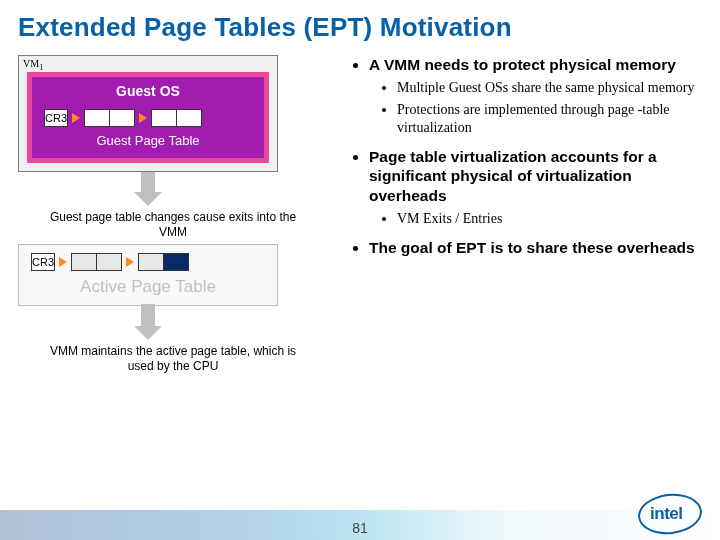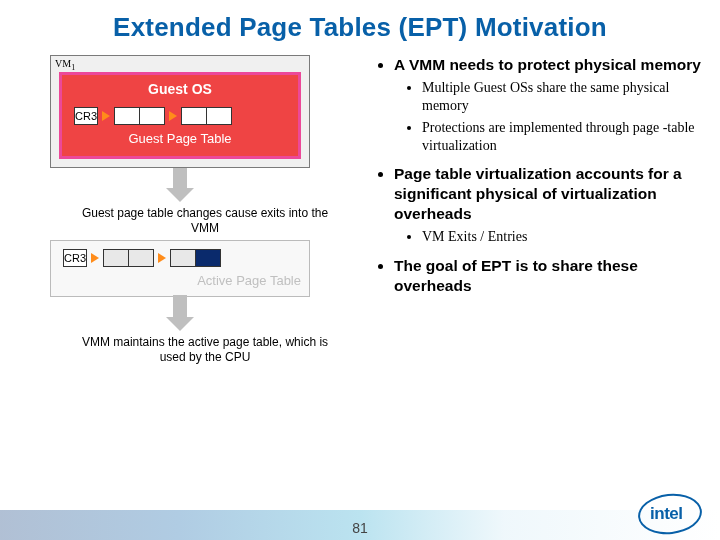--- a/index.html
+++ b/index.html
@@ -1,50 +1,50 @@
 <!DOCTYPE html>
 <html><head>
 <meta charset="utf-8">
 <style>
   * { margin: 0; padding: 0; box-sizing: border-box; }
   body { width: 720px; height: 540px; font-family: Verdana, Arial, sans-serif; background: #fff; position: relative; overflow: hidden; }
 
-  .title { color: #0860a8; font-size: 26px; font-weight: bold; padding: 12px 18px 8px 18px; letter-spacing: 0.2px; text-align: center; }
+  .title { color: #0860a8; font-size: 26px; font-weight: bold; padding: 12px 18px 8px 18px; letter-spacing: 0.2px; }
 
-  .content { display: flex; padding: 4px 18px 0 18px; gap: 12px; margin-left: 32px; }
+  .content { display: flex; padding: 4px 18px 0 18px; gap: 19px; }
 
   .left-col { width: 310px; flex-shrink: 0; }
   .right-col { flex: 1; font-size: 15.5px; line-height: 1.28; }
 
   
   .vm-outer { border: 1px solid #7a7a7a; background: #f0f0f0; width: 260px; padding: 0; position: relative; }
   .vm-label { position: absolute; top: 2px; left: 4px; font-size: 10px; font-family: "Times New Roman", serif; }
   .vm-label sub { font-size: 8px; }
-  .vm-inner { margin: 16px 8px 8px 8px; background: #ef4444; border: 3px solid #ec4899; padding: 6px 8px 10px 8px; }
+  .vm-inner { margin: 16px 8px 8px 8px; background: #a21caf; border: 5px solid #ec4899; padding: 6px 8px 10px 8px; }
   .guest-os { color: #fff; font-weight: bold; font-size: 14px; text-align: center; margin-bottom: 10px; }
   .pt-row { display: flex; align-items: center; gap: 4px; justify-content: flex-start; padding-left: 4px; }
   .cr3 { background: #fff; font-size: 11px; padding: 2px 0; border: 1px solid #333; }
   .arrow { width: 0; height: 0; border-top: 5px solid transparent; border-bottom: 5px solid transparent; border-left: 8px solid #ff8c1a; }
   .pt-cells { display: flex; }
   .pt-cell { width: 26px; height: 18px; background: #fff; border: 1px solid #333; margin-left: -1px; }
   .pt-cell:first-child { margin-left: 0; }
   .gpt-label { color: #fff; font-size: 13px; text-align: center; margin-top: 6px; }
 
   .down-arrow-wrap { width: 260px; text-align: center; margin-top: -2px; }
   .down-arrow-stem { width: 14px; height: 22px; background: #bfbfbf; margin: 0 auto; }
   .down-arrow-head { width: 0; height: 0; border-left: 14px solid transparent; border-right: 14px solid transparent; border-top: 14px solid #bfbfbf; margin: 0 auto; }
 
   .caption { width: 260px; font-size: 12px; text-align: center; margin: 4px auto 0 auto; line-height: 1.25; }
 
   .active-outer { border: 1px solid #bbb; background: #f8f8f8; width: 260px; padding: 8px; margin-top: 4px; }
   .active-row { display: flex; align-items: center; gap: 4px; padding-left: 4px; }
   .active-row .cr3 { background: #fff; }
   .active-row .pt-cell { background: #e8e8e8; }
   .active-row .pt-cell.dark { background: #0a2a6c; }
-  .active-label { color: #c0c0c0; font-size: 13px; text-align: right; margin-top: 6px; }
+  .active-label { color: #c0c0c0; font-size: 17px; text-align: center; margin-top: 6px; }
 
   
   .right-col ul { list-style: disc; padding-left: 22px; }
   .right-col > ul > li { font-weight: bold; margin-bottom: 10px; }
   .right-col ul ul { list-style: disc; padding-left: 28px; margin-top: 4px; font-family: Liberation Serif, serif; }
   .right-col ul ul li { font-weight: normal; font-size: 14px; margin-bottom: 4px; }
 
   
   .bottom-strip { position: absolute; bottom: 0; left: 0; width: 720px; height: 30px; background: linear-gradient(90deg, #0a3a7a 0%, #0860a8 25%, #2aa8d0 50%, #cde8f4 70%, #ffffff 100%); opacity: 0.32; }
   .intel-logo { position: absolute; right: 18px; bottom: 6px; }

